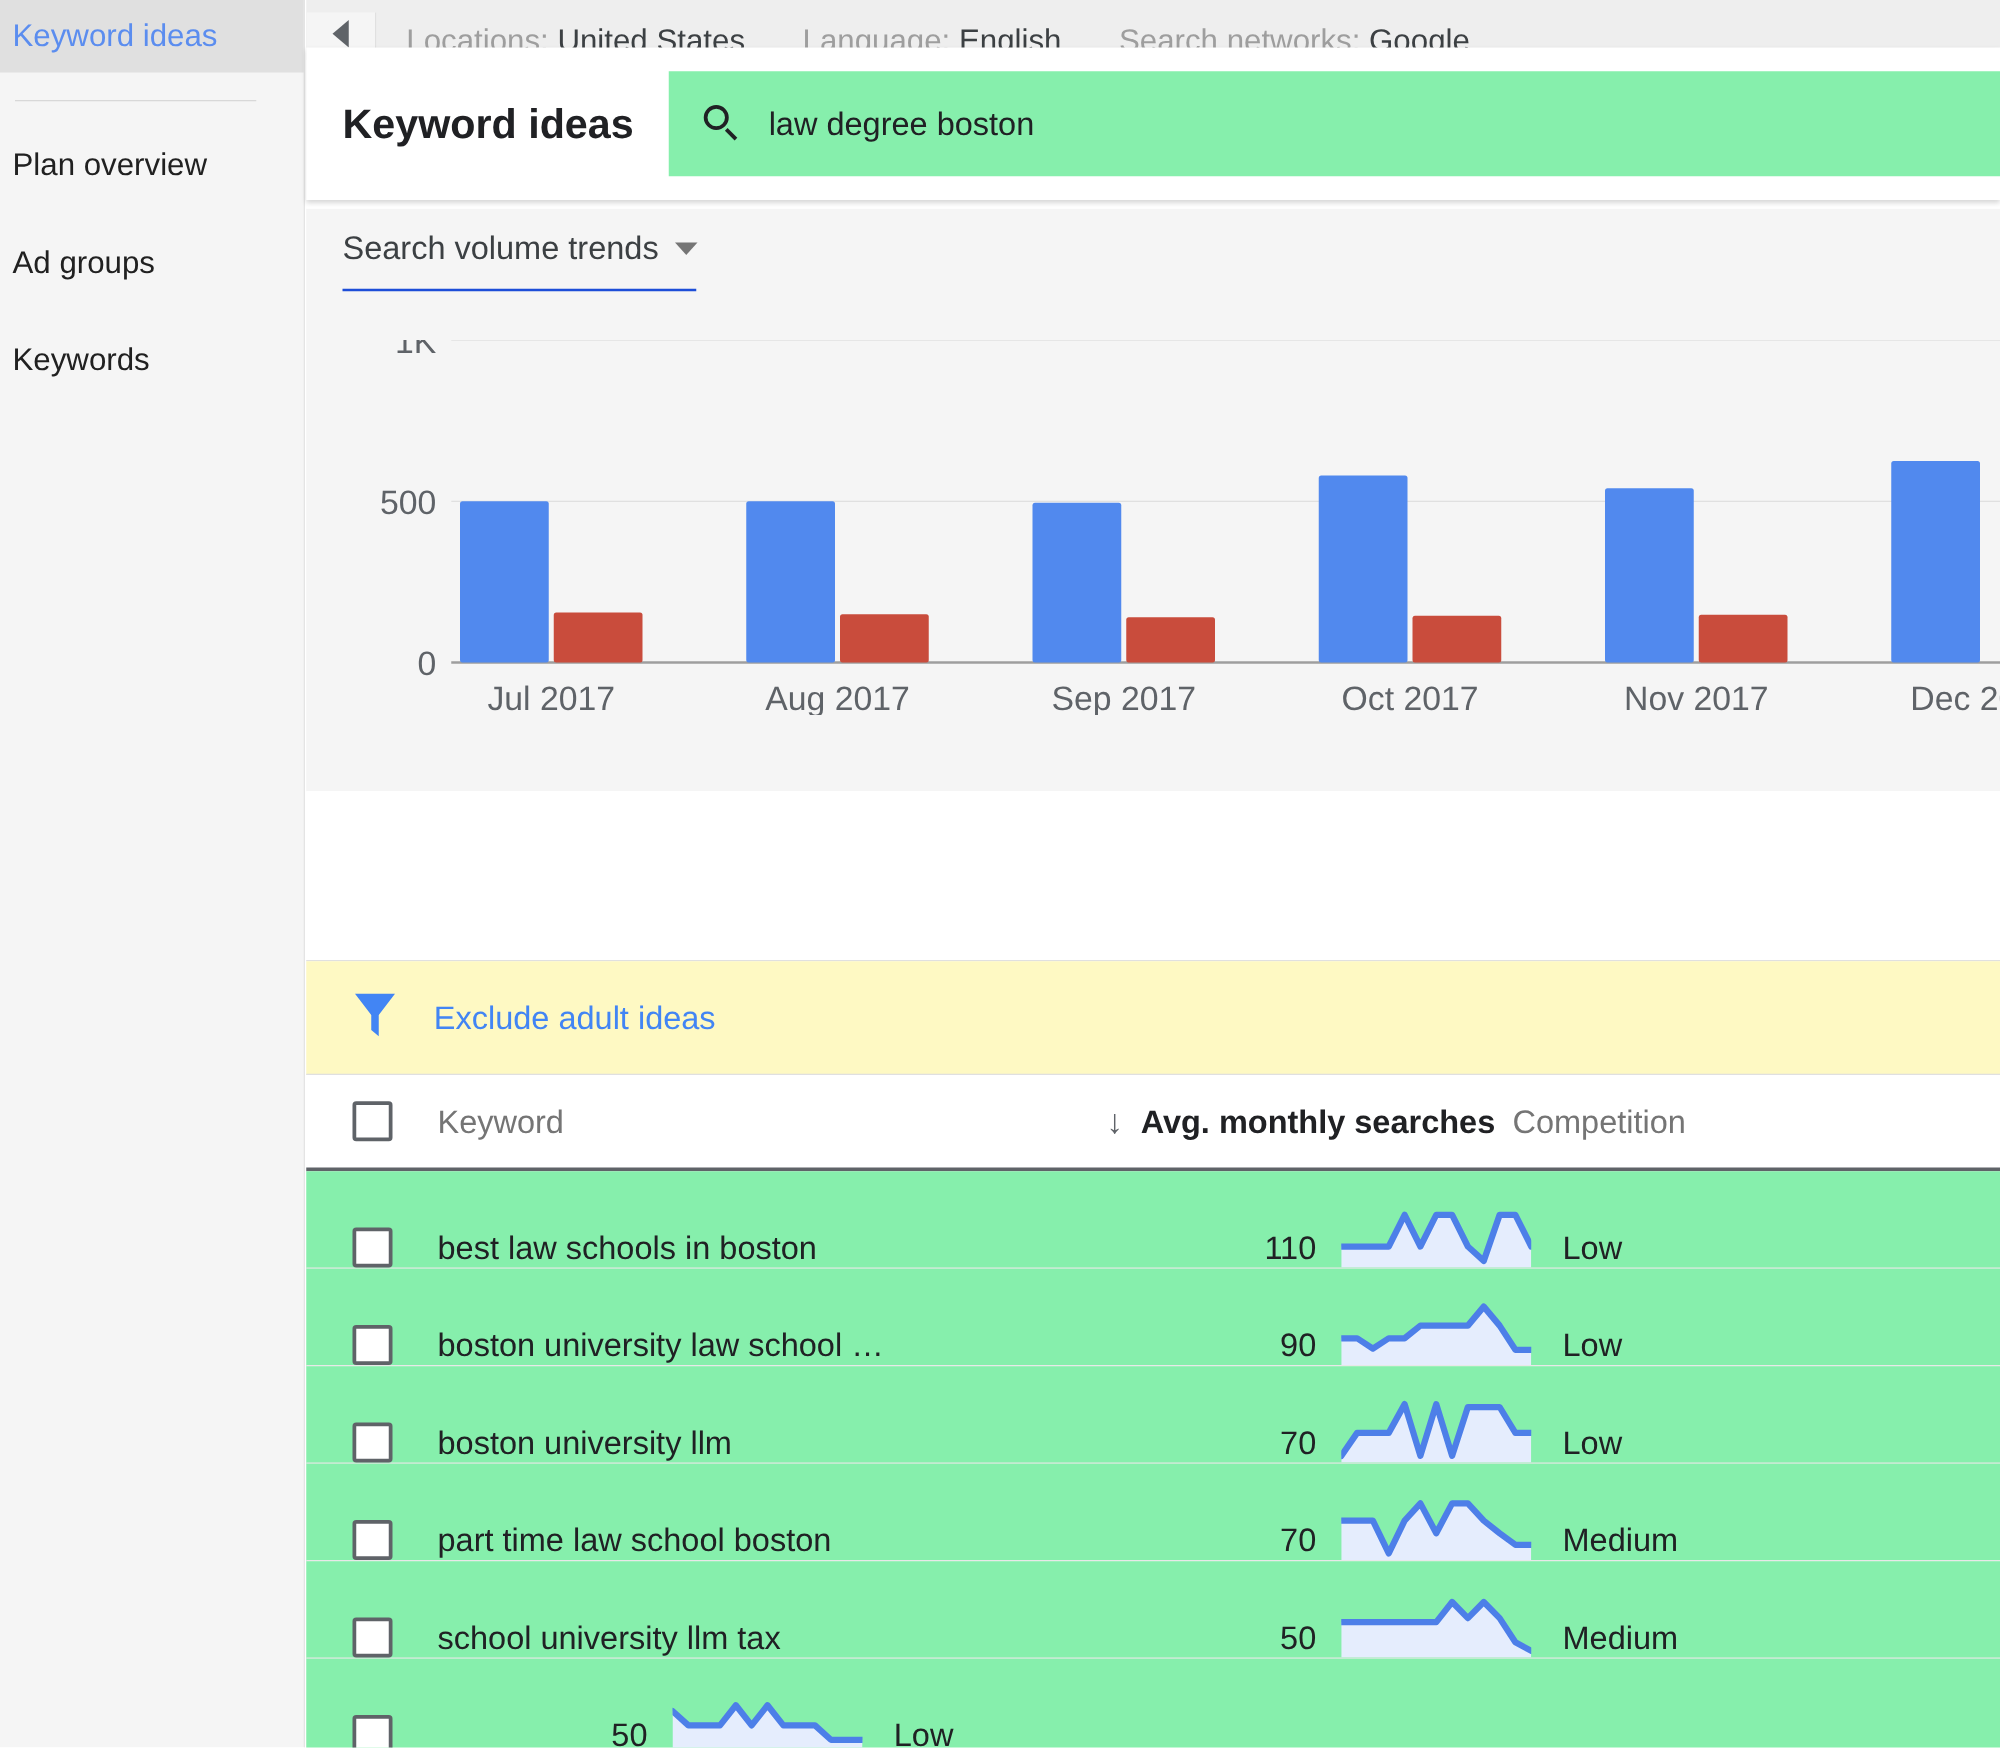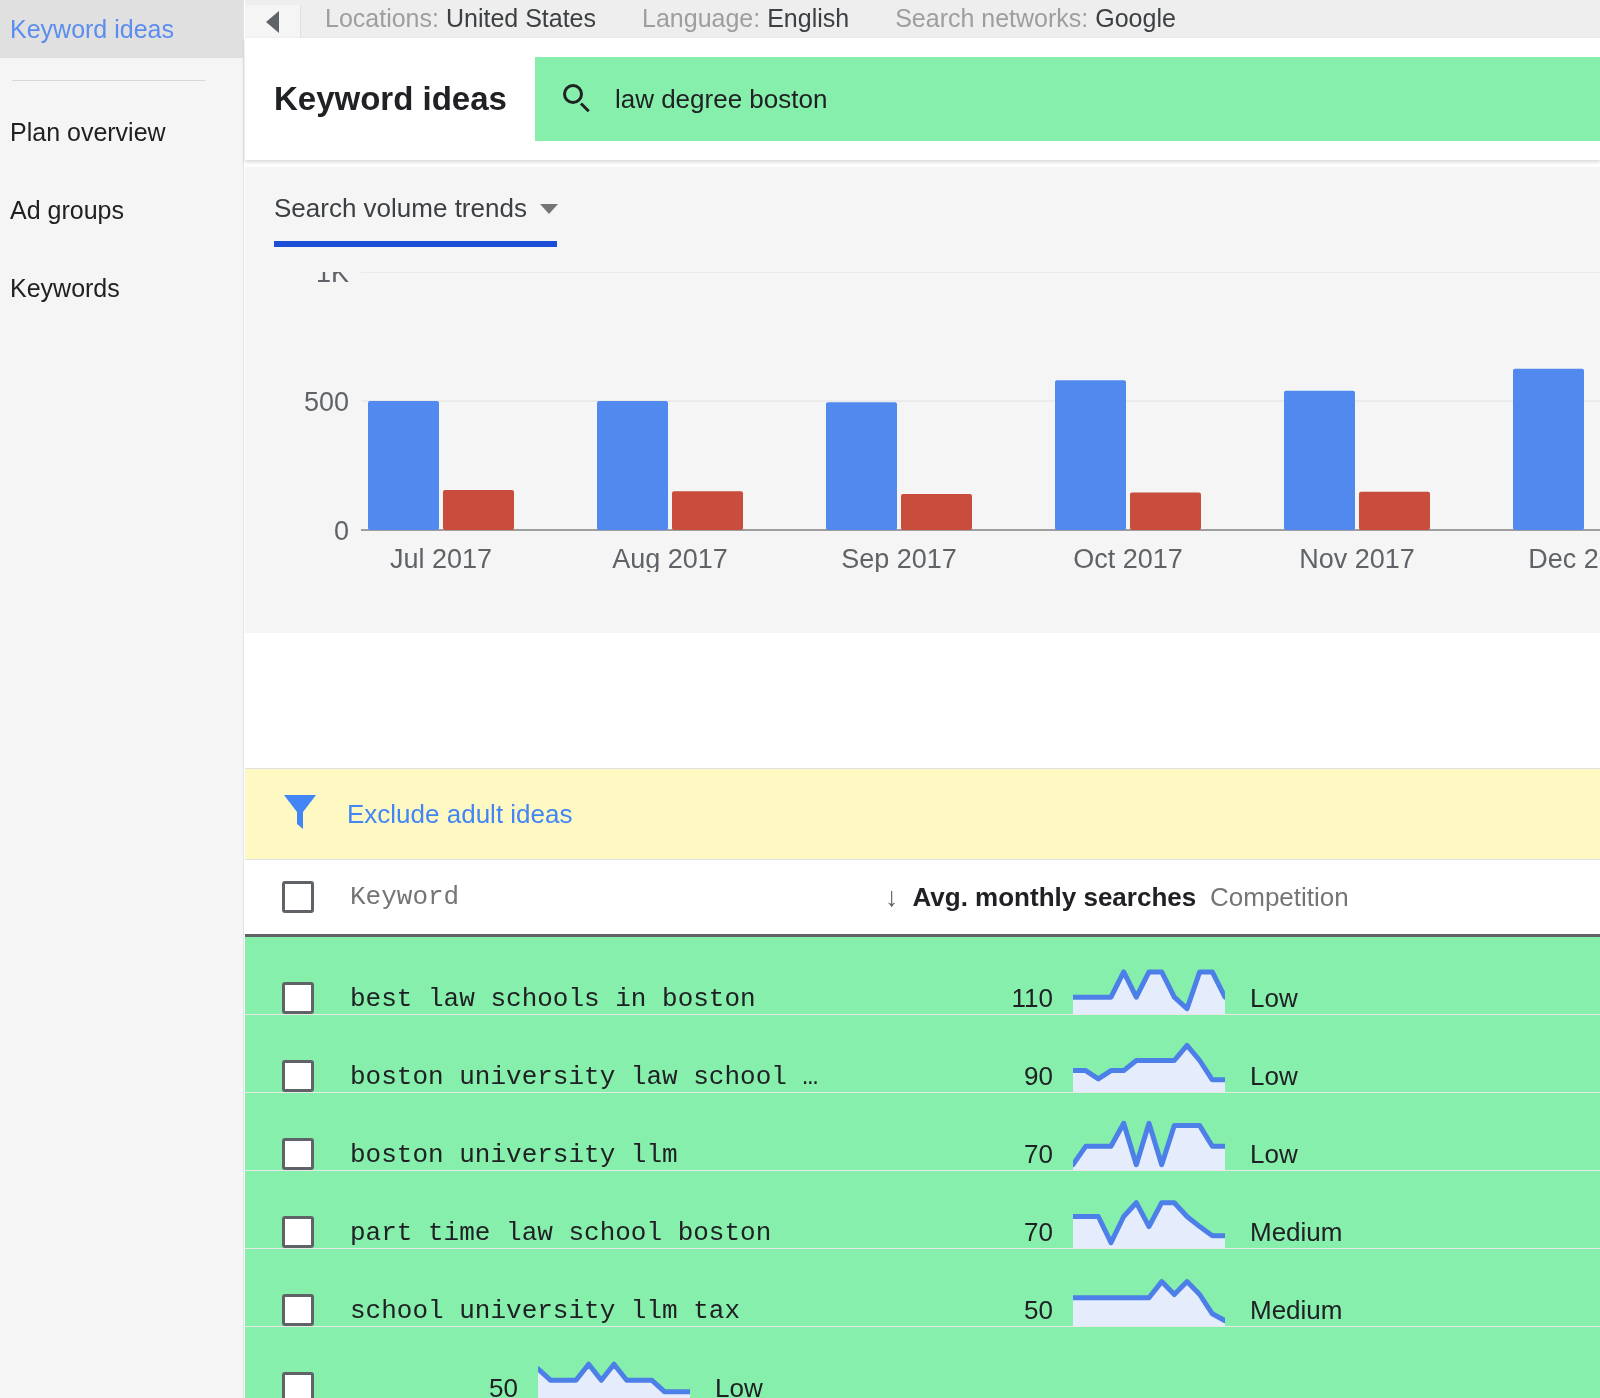--- a/index.html
+++ b/index.html
@@ -22,21 +22,21 @@
   }
   .nav-item.selected{background:#e0e0e0;color:#5b8def;}
   .nav-divider{
     height:1px;background:#d8d8d8;margin:22px 38px 22px 12px;
   }
   .nav-spacer{height:20px;}
 
   
   .topbar{
     position:absolute;left:245px;top:0;width:1355px;height:48px;
-    background:#eeeeee;display:flex;align-items:center;
+    background:#eeeeee;display:flex;align-items:flex-end;
     box-sizing:border-box;overflow:hidden;
   }
   .topbar-back{
     width:56px;height:38px;background:#f5f5f5;
     display:flex;align-items:center;justify-content:center;
     border-right:1px solid #e0e0e0;box-sizing:border-box;cursor:pointer;
   }
   .tri-left{
     width:0;height:0;border-top:11px solid transparent;
     border-bottom:11px solid transparent;border-right:13px solid #5f6368;
@@ -71,23 +71,23 @@
     background:#202124;transform:rotate(45deg);transform-origin:left center;
   }
   .search-val{font-size:26px;color:#202124;}
 
   
   .chart-panel{
     position:absolute;left:245px;top:167px;width:1355px;height:466px;
     background:#f5f5f5;box-sizing:border-box;overflow:hidden;
   }
   .chart-select{
-    position:absolute;left:29px;top:26px;
+    position:absolute;left:29px;top:16px;
     display:flex;align-items:center;gap:13px;
-    padding-bottom:17px;border-bottom:6px solid #1d4ed8;
+    padding-bottom:17px;border-bottom:2px solid #1d4ed8;
     width:283px;cursor:pointer;
   }
   .chart-select-label{font-size:26px;color:#3c4043;white-space:nowrap;}
   .caret{
     width:0;height:0;border-left:9px solid transparent;
     border-right:9px solid transparent;border-top:10px solid #757575;
   }
   .plot{position:absolute;left:0;top:105px;width:1355px;height:300px;}
   .plot svg{display:block;}
 
@@ -114,21 +114,21 @@
   }
   .trow{
     display:flex;align-items:flex-end;height:78px;background:#86efac;
     border-bottom:1px solid #e8e8e8;box-sizing:border-box;
   }
   .c-check{width:105px;display:flex;justify-content:center;align-items:center;flex:0 0 auto;}
   .cbox{
     width:32px;height:32px;border:3px solid #5f6368;border-radius:3px;
     box-sizing:border-box;background:#fff;cursor:pointer;
   }
-  .c-kw{width:535px;flex:0 0 auto;font-size:26px;color:#202124;white-space:nowrap;overflow:hidden;font-family:Liberation Mono, monospace;}
+  .c-kw{width:535px;flex:0 0 auto;font-size:26px;color:#202124;white-space:nowrap;overflow:hidden;}
   .c-kw.head{color:#757575;}
   .c-vol{
     width:180px;flex:0 0 auto;text-align:right;padding-right:12px;
     font-size:26px;color:#202124;box-sizing:border-box;white-space:nowrap;
   }
   .c-vol.head{
     display:flex;align-items:center;justify-content:flex-start;
     font-weight:bold;color:#202124;gap:14px;padding-right:0;width:295px;
   }
   .sortarrow{font-size:27px;color:#5f6368;font-weight:normal;line-height:1;}

